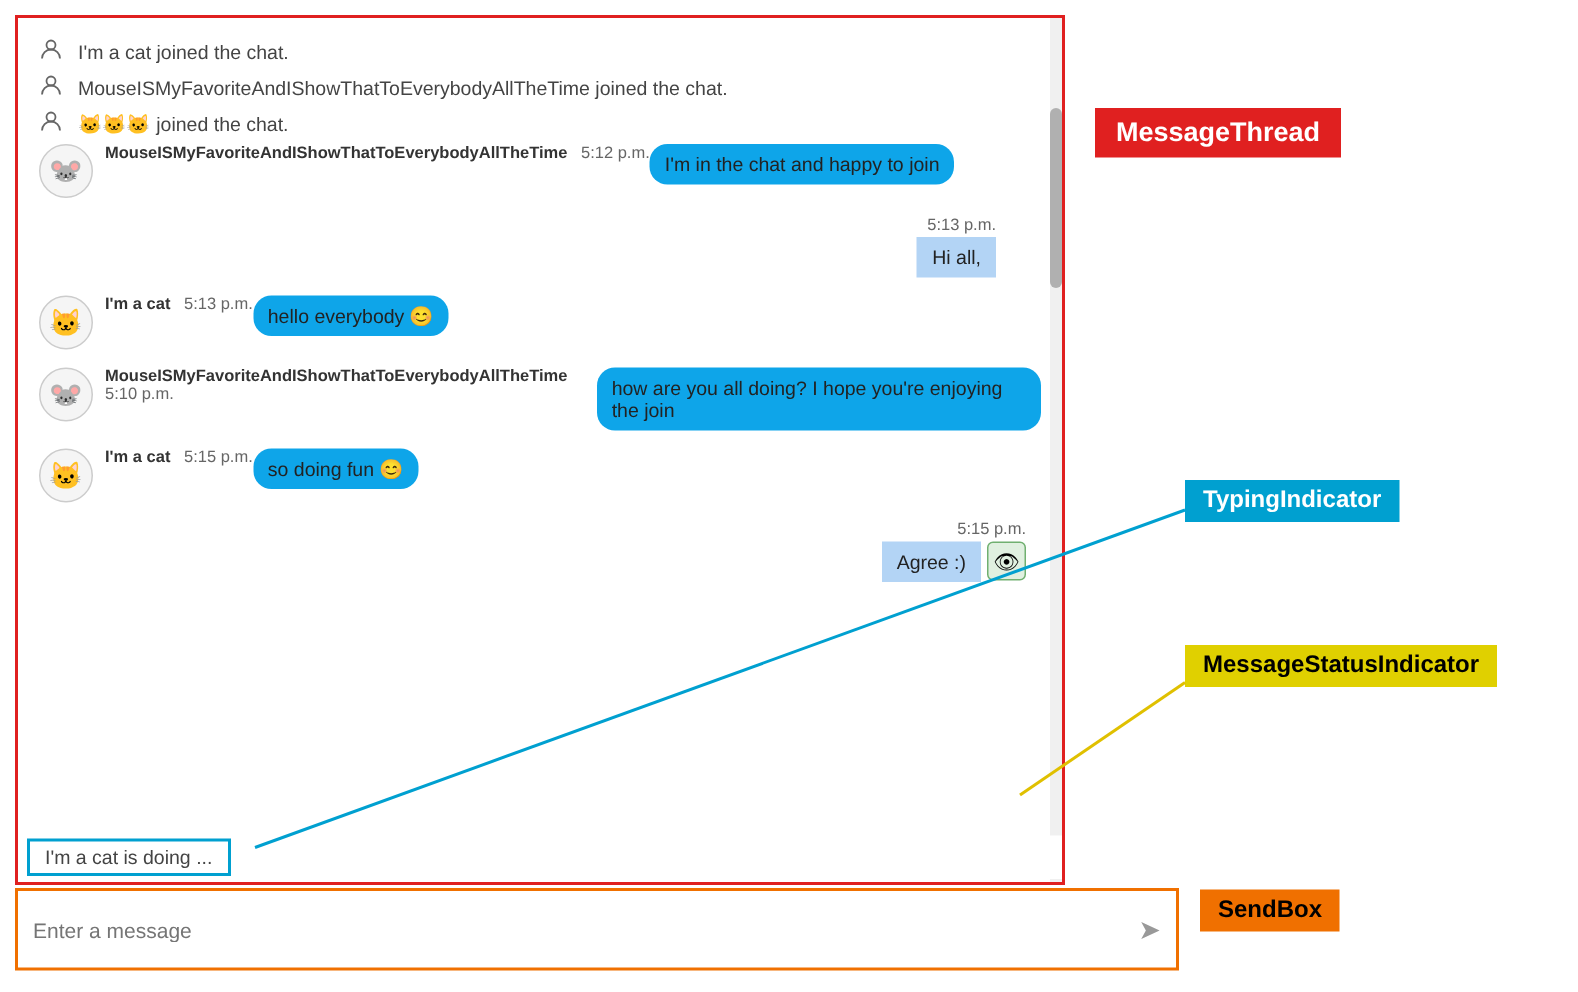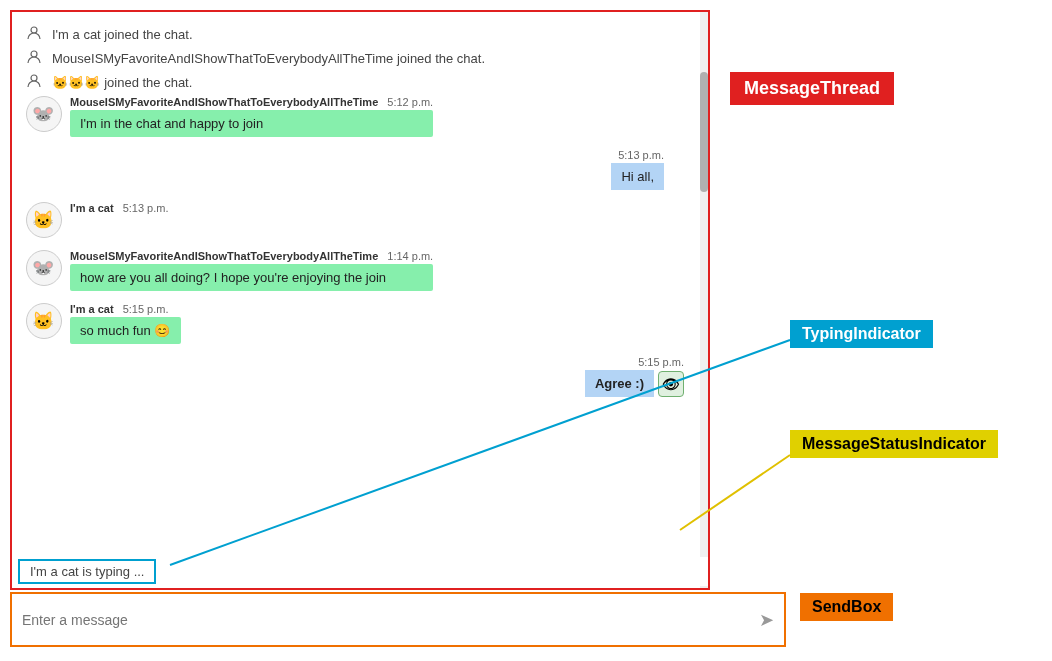--- a/index.html
+++ b/index.html
@@ -96,38 +96,38 @@
       align-items: center;
       justify-content: center;
       font-size: 18px;
       flex-shrink: 0;
       margin-right: 8px;
       background: #f5f5f5;
     }
 
     .bubble-group {
       display: flex;
-      flex-direction: column;
+      flex-direction: row;
     }
 
     .bubble-meta {
       font-size: 11px;
       color: #666;
       margin-bottom: 2px;
     }
 
     .bubble-meta .name {
       font-weight: 600;
       color: #333;
       margin-right: 6px;
     }
 
     .bubble {
-      background: #86efac;
-      border-radius: 2px;
+      background: #0ea5e9;
+      border-radius: 12px;
       padding: 6px 10px;
       font-size: 13px;
       color: #222;
       max-width: 420px;
     }
 
     
     .chat-row-right {
       display: flex;
       justify-content: flex-end;
@@ -262,73 +262,76 @@
         </div>
       </div>
 
       <div class="chat-row">
         <div class="avatar">🐱</div>
         <div class="bubble-group">
           <div class="bubble-meta">
             <span class="name">I'm a cat</span>
             <span>5:13 p.m.</span>
           </div>
+          <div class="bubble">
+            <span>hello everybody 😊</span>
+          </div>
         </div>
       </div>
 
       <div class="chat-row">
         <div class="avatar">🐭</div>
         <div class="bubble-group">
           <div class="bubble-meta">
             <span class="name">MouseISMyFavoriteAndIShowThatToEverybodyAllTheTime</span>
-            <span>1:14 p.m.</span>
+            <span>5:10 p.m.</span>
           </div>
           <div class="bubble">
             <span>how are you all doing? I hope you're enjoying the join</span>
           </div>
         </div>
       </div>
 
       <div class="chat-row">
         <div class="avatar">🐱</div>
         <div class="bubble-group">
           <div class="bubble-meta">
             <span class="name">I'm a cat</span>
             <span>5:15 p.m.</span>
           </div>
           <div class="bubble">
-            <span>so much fun 😊</span>
+            <span>so doing fun 😊</span>
           </div>
         </div>
       </div>
 
       <div class="chat-row-right" style="align-items:flex-end; padding-right: 10px;">
         <div>
           <div class="bubble-right-meta">5:15 p.m.</div>
-          <div style="display:flex; align-items:center; gap:4px;font-weight:bold;">
+          <div style="display:flex; align-items:flex-start; gap:4px;">
             <div class="bubble-right">
               <span>Agree :)</span>
             </div>
 
             <div style="width:26px; height:26px; background:#e0f0e0; border:1px solid #70b070; border-radius:4px; display:flex; align-items:center; justify-content:center; font-size:14px;">
               <span>👁</span>
             </div>
           </div>
         </div>
       </div>
 
     </div>
 
     <div class="scrollbar-track">
       <div class="scrollbar-thumb"></div>
     </div>
 
     <div class="typing-indicator-row">
       <div class="typing-indicator">
-        <span>I'm a cat is typing ...</span>
+        <span>I'm a cat is doing ...</span>
       </div>
     </div>
 
   </div>
 
   <div class="sendbox-container" style="position:absolute; top:592px; left:10px; width:776px; height:55px;">
     <input class="sendbox-input" type="text" placeholder="Enter a message" style="">
     <span class="sendbox-send-icon">➤</span>
   </div>
 

